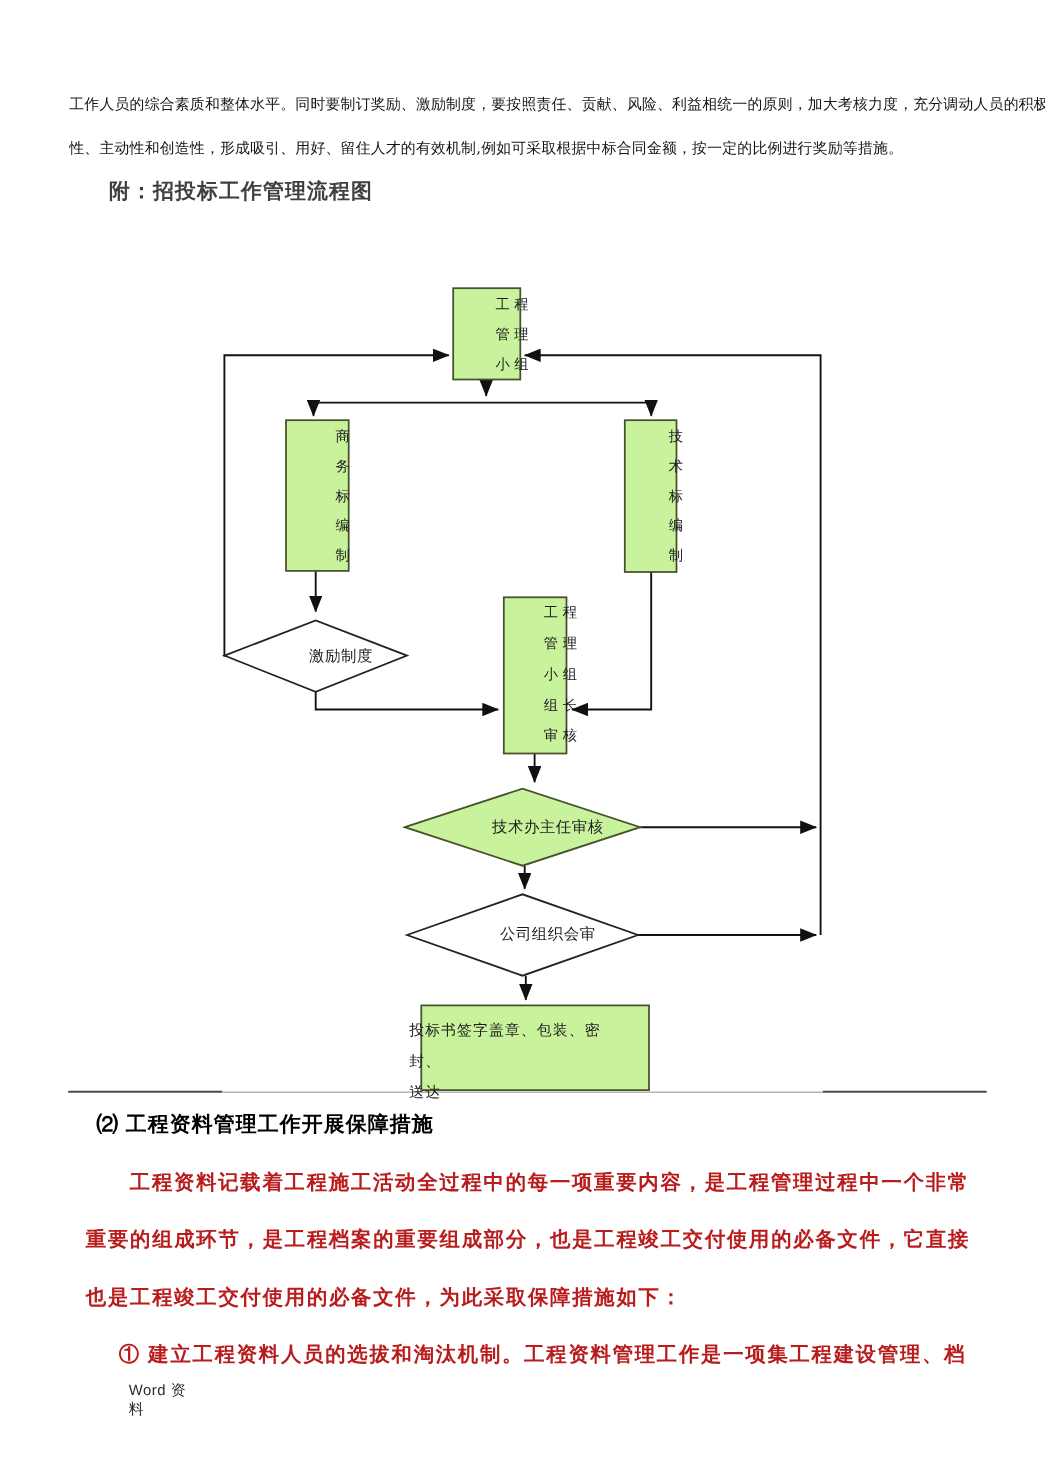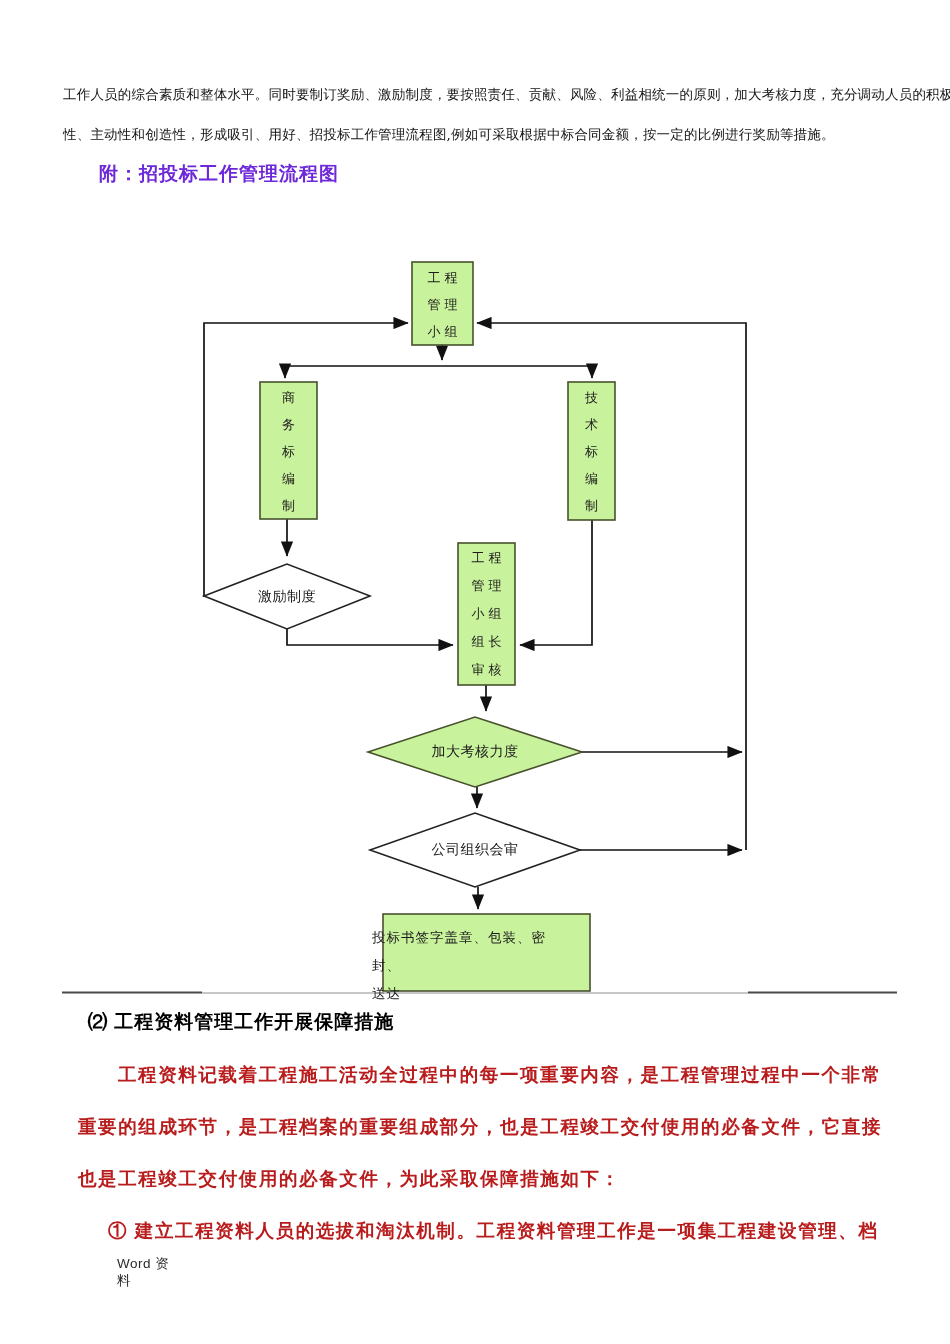--- a/index.html
+++ b/index.html
@@ -9,29 +9,30 @@
   }
   .abs{position:absolute;}
   
   .intro-line{
     left:63px;width:830px;white-space:nowrap;
     font-family:"DejaVu Serif", serif;
     font-size:13.5px;color:#141414;letter-spacing:0.2px;
   }
   .attachment-heading{
     left:99px;top:161px;
-    font-size:19px;font-weight:700;color:#6d28d9;
+    font-size:19px;font-weight:700;color:#404040;
     letter-spacing:1px;white-space:nowrap;
   }
   
   #flow-svg{left:0;top:0;z-index:1;}
   .flow-label{
     z-index:2;display:flex;align-items:center;justify-content:center;
     text-align:center;font-family:"DejaVu Serif", serif;color:#1c1c1c;
     white-space:pre-line;
+    padding-left:23px;
   }
   .box-label{font-size:13px;display:block;text-align:center;}
   .lbl-top{line-height:27px;padding-top:2px;}
   .lbl-tall{line-height:27px;padding-top:2px;}
   .lbl-mid{line-height:28px;padding-top:1px;}
   .diamond-label{font-size:14px;letter-spacing:0.5px;}
   .bid-delivery-label{
     display:block;text-align:left;font-size:13.5px;line-height:28px;
     padding:9px 0 0 12px;letter-spacing:1px;
   }
@@ -51,21 +52,21 @@
   }
   .page-footer{
     left:85px;top:1255px;font-size:13.5px;color:#2a2a2a;
     line-height:17px;white-space:pre-line;letter-spacing:0.5px;margin-left:32px;
   }
 </style>
 </head>
 <body>
 
 <div class="abs intro-line" style="top:86px;">工作人员的综合素质和整体水平。同时要制订奖励、激励制度，要按照责任、贡献、风险、利益相统一的原则，加大考核力度，充分调动人员的积极</div>
-<div class="abs intro-line" style="top:126px;">性、主动性和创造性，形成吸引、用好、招投标工作管理流程图,例如可采取根据中标合同金额，按一定的比例进行奖励等措施。</div>
+<div class="abs intro-line" style="top:126px;">性、主动性和创造性，形成吸引、用好、留住人才的有效机制,例如可采取根据中标合同金额，按一定的比例进行奖励等措施。</div>
 
 <div class="abs attachment-heading">附：招投标工作管理流程图</div>
 
 <svg id="flow-svg" class="abs" width="950" height="1344" viewBox="0 0 950 1344">
   <defs>
     <marker id="arrow" viewBox="0 0 10 8" refX="9.5" refY="4" markerWidth="9" markerHeight="7.2" orient="auto">
       <path d="M0,0 L10,4 L0,8 Z" fill="#111111"></path>
     </marker>
   </defs>
 
@@ -115,21 +116,21 @@
 术
 标
 编
 制</div>
 <div class="abs flow-label box-label lbl-mid" style="left:458px;top:543px;width:57px;height:142px;">工 程
 管 理
 小 组
 组 长
 审 核</div>
 <div class="abs flow-label diamond-label" style="left:204px;top:564px;width:166px;height:65px;">激励制度</div>
-<div class="abs flow-label diamond-label" style="left:368px;top:717px;width:214px;height:70px;">加大考核力度</div>
+<div class="abs flow-label diamond-label" style="left:368px;top:717px;width:214px;height:70px;">技术办主任审核</div>
 <div class="abs flow-label diamond-label" style="left:370px;top:813px;width:210px;height:74px;">公司组织会审</div>
 <div class="abs flow-label bid-delivery-label" style="left:360px;top:914px;width:195px;height:68px;">投标书签字盖章、包装、密封、
 送达</div>
 
 <div class="abs section-heading">⑵ 工程资料管理工作开展保障措施</div>
 
 <div class="abs body-line" style="left:118px;top:1062px;">工程资料记载着工程施工活动全过程中的每一项重要内容，是工程管理过程中一个非常</div>
 <div class="abs body-line" style="left:78px;top:1114px;">重要的组成环节，是工程档案的重要组成部分，也是工程竣工交付使用的必备文件，它直接</div>
 <div class="abs body-line" style="left:78px;top:1166px;">也是工程竣工交付使用的必备文件，为此采取保障措施如下：</div>
 <div class="abs body-line" style="left:108px;top:1218px;">① 建立工程资料人员的选拔和淘汰机制。工程资料管理工作是一项集工程建设管理、档</div>

